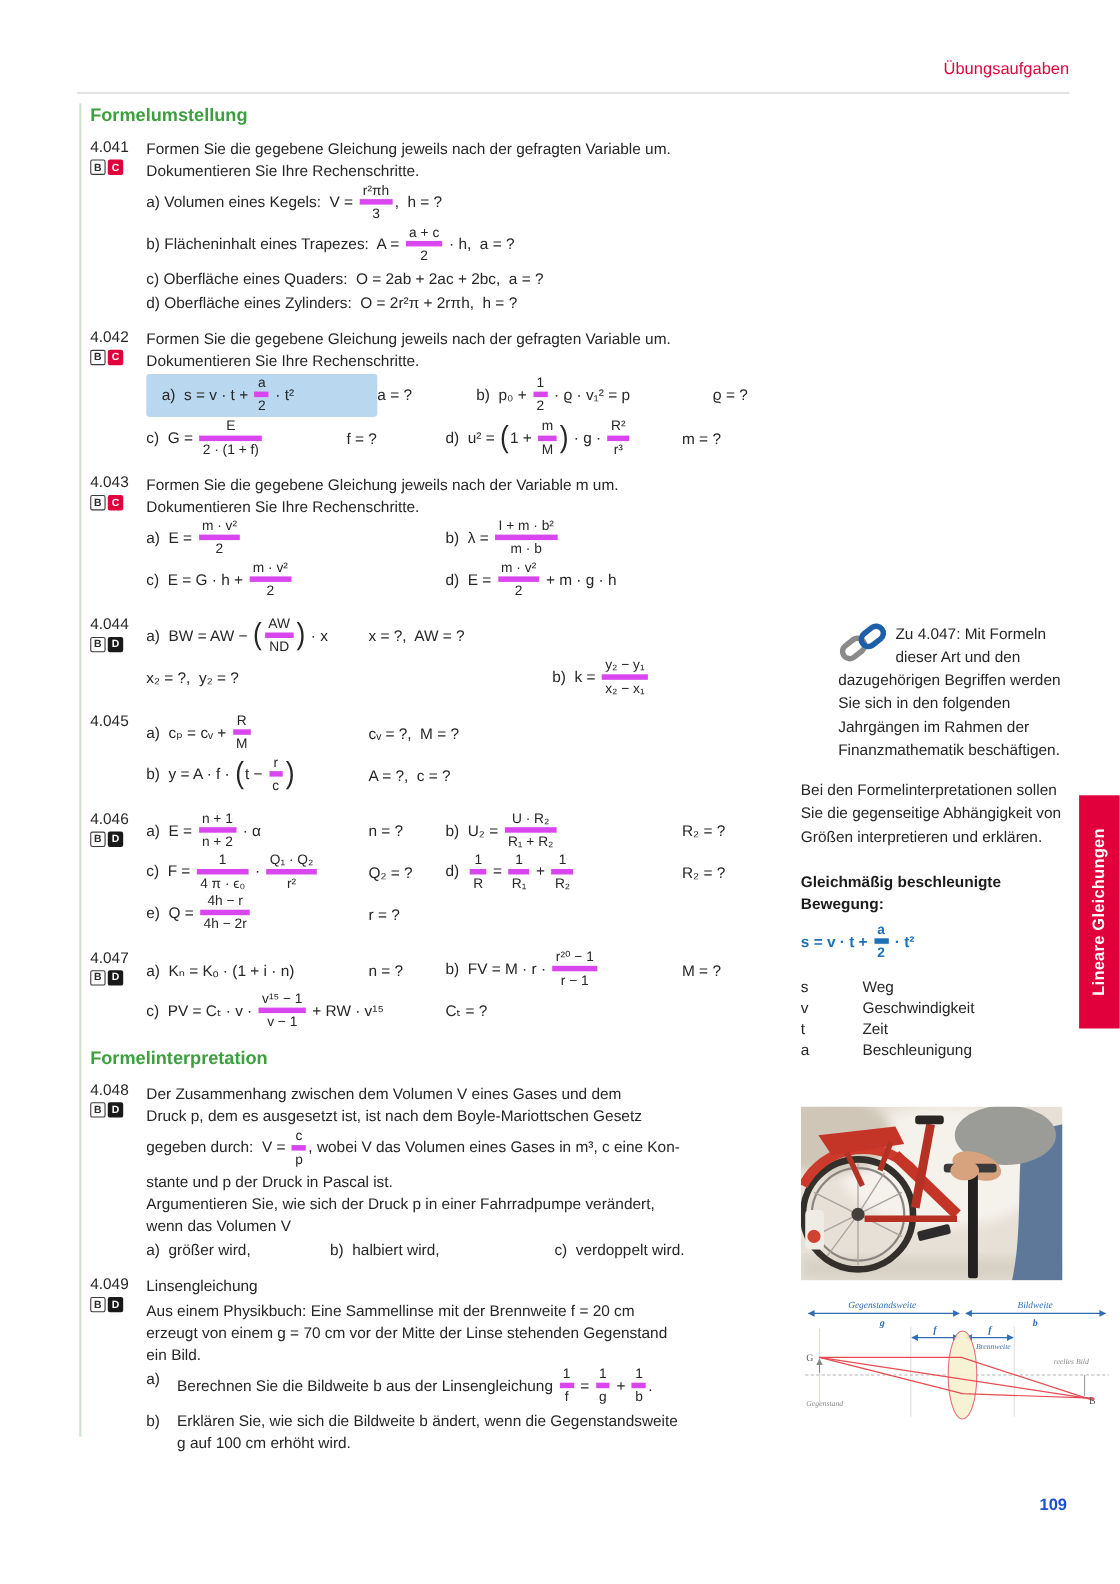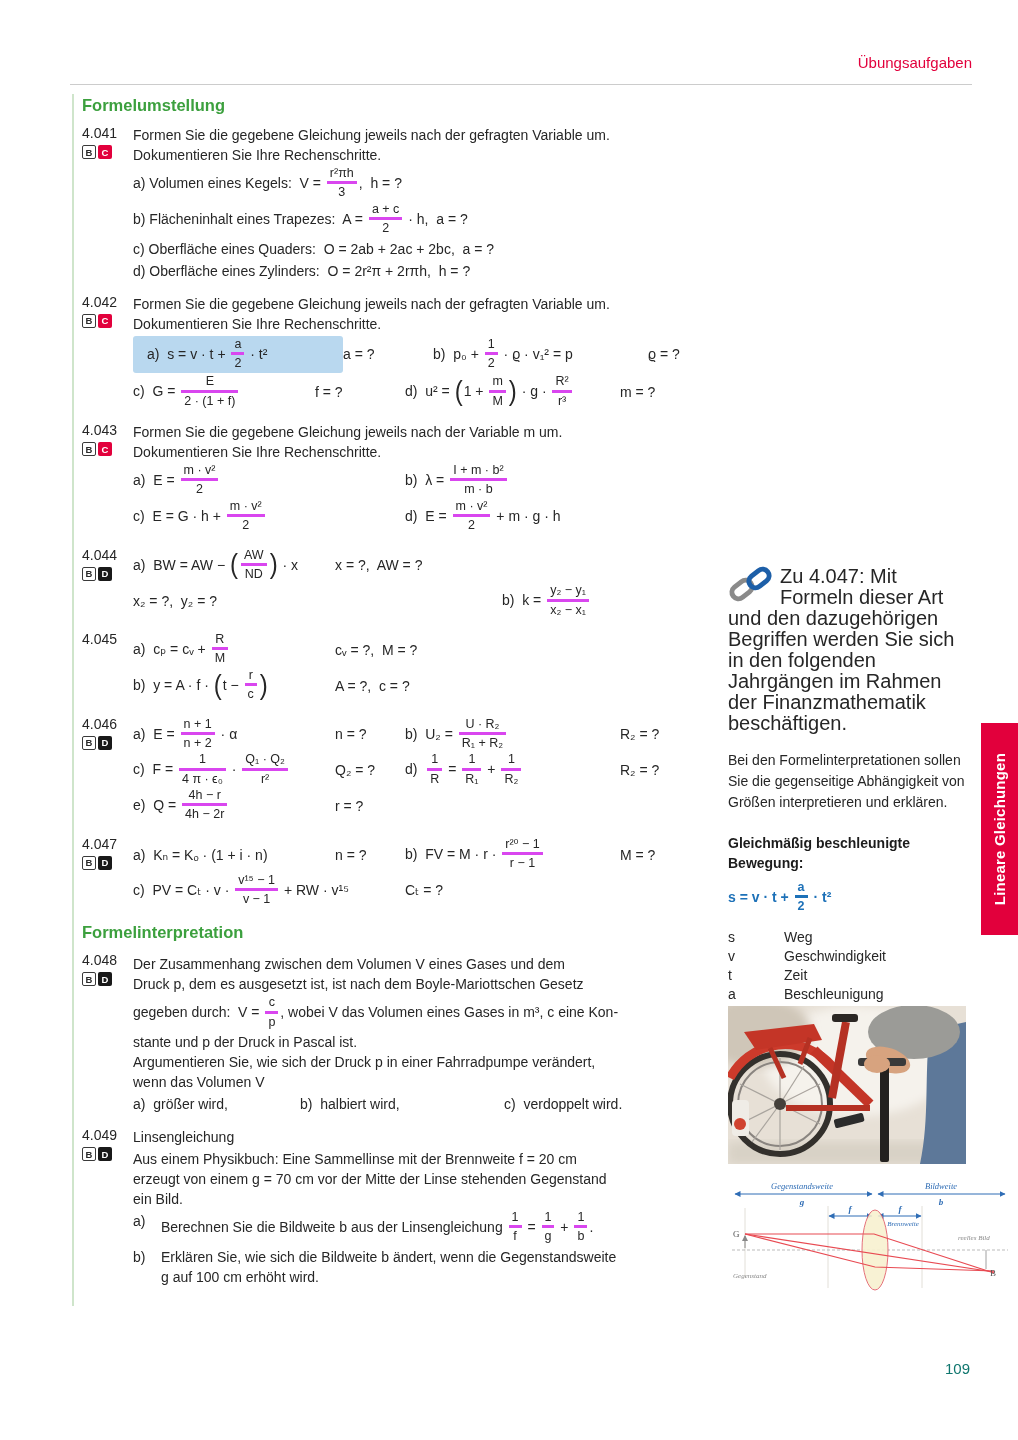--- a/index.html
+++ b/index.html
@@ -5,21 +5,21 @@
   html,body{margin:0;padding:0;}
   body{
     width:1018px;height:1440px;position:relative;background:#ffffff;
     font-family:"Liberation Sans","DejaVu Sans",sans-serif;color:#262626;
     overflow:hidden;
   }
   
   .header-label{position:absolute;top:54px;right:46px;font-size:15px;color:#e2003c;}
   .top-rule{position:absolute;top:84px;left:70px;width:902px;height:1px;background:#cccccc;}
   .left-rule{position:absolute;top:94px;left:72px;width:2px;height:1212px;background:#cfe5cb;}
-  .page-num{position:absolute;top:1360px;right:48px;font-size:15px;color:#0f766e;}
+  .page-num{position:absolute;top:1360px;right:48px;font-size:15px;color:#1d4ed8;font-weight:bold;}
   .side-tab{
     position:absolute;right:0;top:723px;width:37px;height:212px;background:#e2003c;
     display:flex;align-items:center;justify-content:center;
   }
   .side-tab span{
     writing-mode:vertical-rl;transform:rotate(180deg);
     color:#ffffff;font-weight:bold;font-size:15px;letter-spacing:.2px;white-space:nowrap;
   }
   
   .main{position:absolute;left:82px;top:96px;width:622px;}
@@ -55,27 +55,27 @@
   .k-fh{width:272px;flex:none;}
   .k-o1{width:167px;flex:none;}
   .k-o2{width:204px;flex:none;}
   .k-lbl{width:28px;flex:none;align-self:flex-start;}
   .k-body{flex:1;}
   
   .frac{
     display:inline-flex;flex-direction:column;text-align:center;vertical-align:middle;
     font-size:12.5px;line-height:1.15;margin:0 2px;position:relative;top:-1px;
   }
-  .frac .num{display:block;padding:0 3px 1px 3px;border-bottom:3px solid #d946ef;}
+  .frac .num{display:block;padding:0 3px 1px 3px;border-bottom:5px solid #d946ef;}
   .frac .den{display:block;padding:1px 3px 0 3px;}
   .bp{display:inline-block;font-size:24px;font-weight:300;transform:scaleY(1.15);
       vertical-align:middle;margin:0 1px;line-height:1;position:relative;top:-1px;}
   
   .sidebar{position:absolute;left:728px;top:566px;width:242px;}
-  .sidebar .note1{font-size:20px;line-height:21px;}
+  .sidebar .note1{font-size:14px;line-height:21px;margin-left:34px;}
   .linkicon{float:left;width:46px;height:40px;margin:0 6px 2px 0;}
   .sidebar p.note2{font-size:14px;line-height:21px;margin:16px 0 0 0;clear:both;}
   .sidebar h3{font-size:14px;line-height:20px;margin:20px 0 0 0;font-weight:bold;color:#1c1c1c;}
   .blue-formula{color:#1d71b8;font-weight:bold;font-size:14px;margin-top:8px;}
   .blue-formula .frac .num{border-bottom-color:#1d71b8;}
   .legend{display:grid;grid-template-columns:56px 1fr;row-gap:3px;font-size:14px;margin-top:14px;}
   .photo-box{position:absolute;left:728px;top:1006px;width:238px;height:158px;overflow:hidden;}
   .diagram-box{position:absolute;left:728px;top:1178px;width:285px;height:125px;}
 </style>
 </head>

